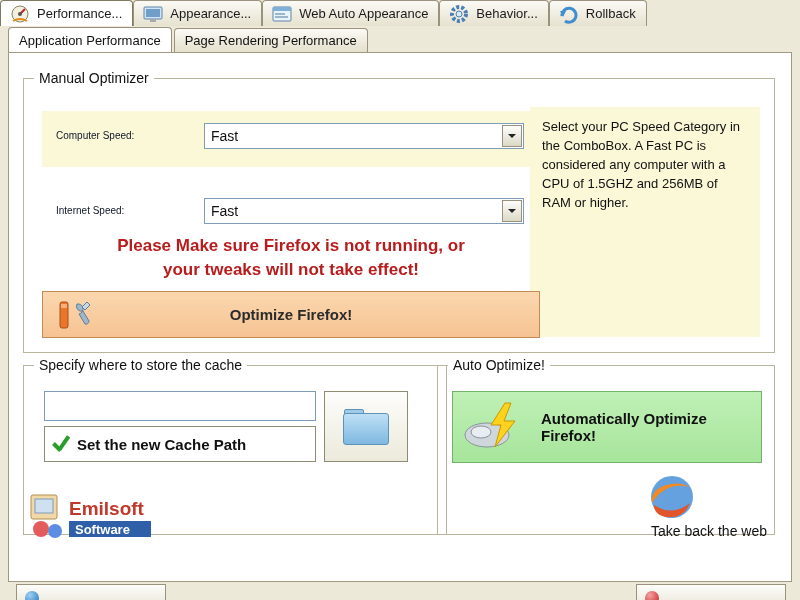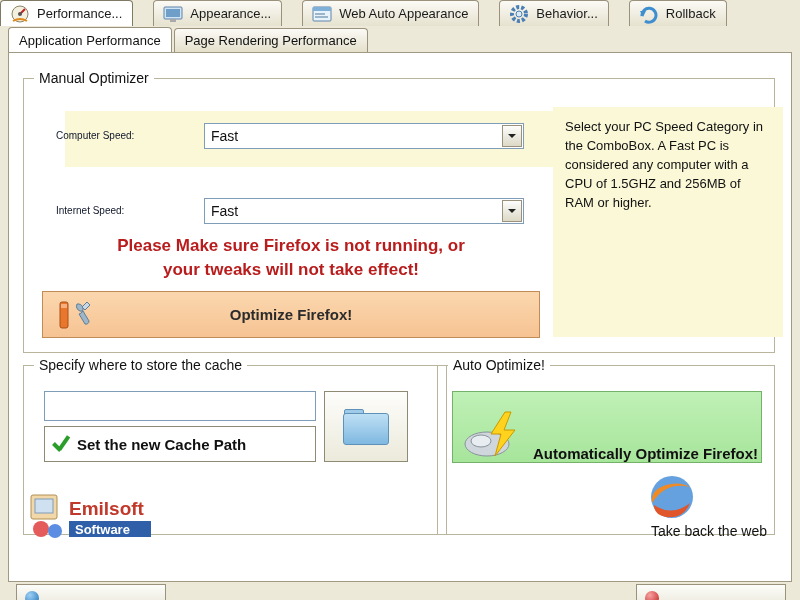--- a/index.html
+++ b/index.html
@@ -34,21 +34,21 @@
     gap: 6px;
     height: 26px;
     padding: 0 10px 0 8px;
     background: linear-gradient(#fbfaf5, #e6e2cf);
     border: 1px solid #9a927c;
     border-bottom: none;
     border-radius: 4px 4px 0 0;
     font-size: 13px;
     color: #1a1a1a;
     box-sizing: border-box;
-    margin-right: 20px;
+    margin-right: 0;
     white-space: nowrap;
   }
   .top-tab.selected {
     background: #ffffff;
     border-color: #7f7a63;
     font-weight: normal;
   }
   .tabicon {
     width: 22px; height: 20px;
     position: relative;
@@ -112,21 +112,20 @@
   #grp-manual { left: 14px; top: 25px; width: 752px; height: 275px; }
   #grp-cache  { left: 14px; top: 312px; width: 424px; height: 170px; }
   #grp-auto   { left: 428px; top: 312px; width: 338px; height: 170px; }
 
   
   .yellow-box {
     position: absolute;
     background: #fbf8d8;
     border: 1px solid #d9d4a8;
     box-sizing: border-box;
-    margin-left: 23px;
   }
   #yellow-left { left: 18px; top: 32px; width: 498px; height: 56px; border: none; background: #fbf8d8; }
   #yellow-right {
     left: 506px; top: 28px; width: 230px; height: 230px;
     background: #fbf8d8; border: none;
     padding: 10px 12px;
     font-size: 13px;
     color: #111;
     line-height: 19px;
   }
@@ -243,21 +242,22 @@
 
   
   #btn-auto {
     position: absolute;
     left: 14px; top: 25px;
     width: 310px; height: 72px;
     background: linear-gradient(#bff0b6, #a7e59b);
     border: 1px solid #74b169;
     box-sizing: border-box;
     display: flex;
-    align-items: flex-end;
+    align-items: center;
+    gap: 8px;
     padding-left: 8px;
     font-size: 15px;
     font-weight: bold;
     color: #111;
   }
 
   
   #emilsoft {
     position: absolute;
     left: 20px; top: 440px;

